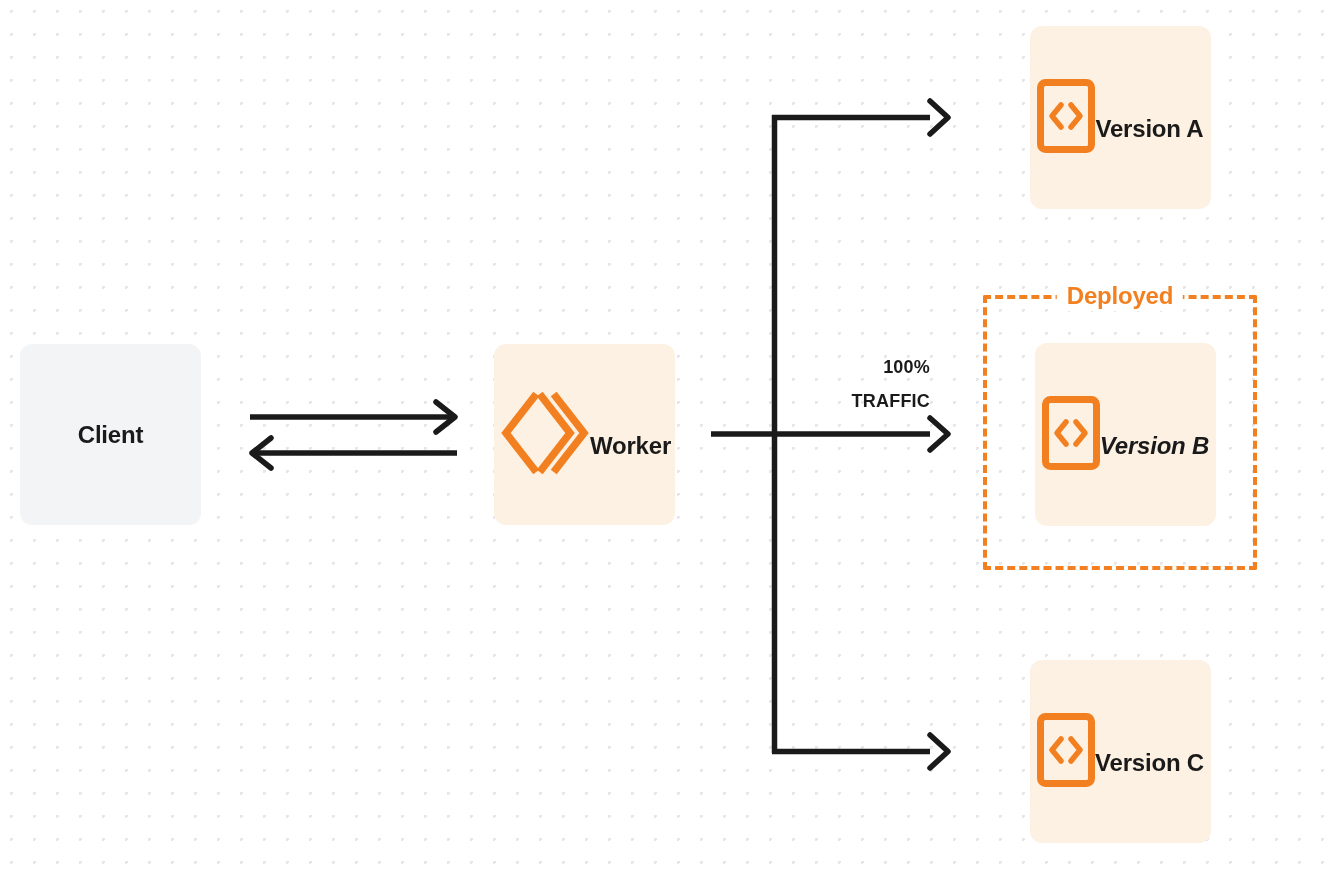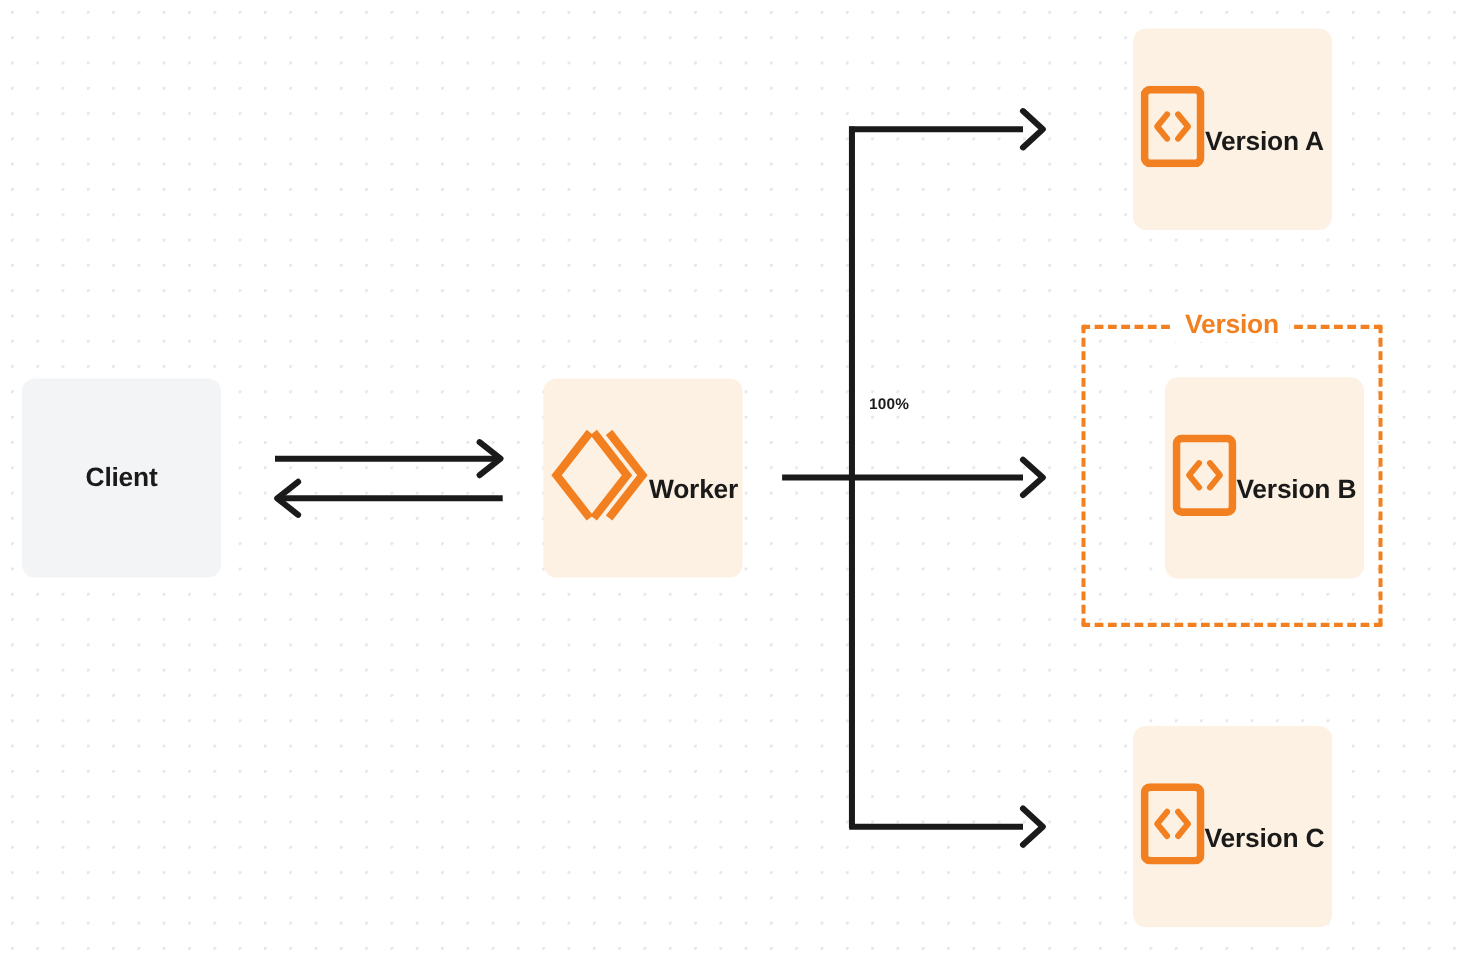--- a/index.html
+++ b/index.html
@@ -61,21 +61,21 @@
   #worker-node .node-label { margin-top: 22px; text-align: center; }
 
   .version-node {
     width: 181px;
     height: 183px;
     background-color: #FDF1E3;
   }
   .version-node .node-label { margin-top: 22px; }
 
   #version-a-node { left: 1030px; top: 26px; }
-  #version-b-node { left: 1059px; top: 343px; }
+  #version-b-node { left: 1035px; top: 343px; font-style: italic; }
   #version-c-node { left: 1030px; top: 660px; text-align: right; }
 
   
   #deployed-frame {
     position: absolute;
     left: 983px;
     top: 295px;
     width: 274px;
     height: 275px;
     border: 4px dashed #F38020;
@@ -107,22 +107,22 @@
     pointer-events: none;
     overflow: visible;
   }
 
   
   #traffic-label {
     position: absolute;
     left: 790px;
     top: 350px;
     width: 140px;
-    text-align: left;
-    font-size: 14px;
+    text-align: right;
+    font-size: 18px;
     font-weight: bold;
     color: #1A1A1A;
     line-height: 34px;
     letter-spacing: 0.2px;
   }
   #traffic-label .traffic-line { display: block; }
 </style>
 </head>
 <body>
 
@@ -157,39 +157,40 @@
 
       <g>
         <line x1="772" y1="751.5" x2="930" y2="751.5"></line>
         <polyline points="930,735 948,751.5 930,768" stroke-linecap="round" stroke-linejoin="round"></polyline>
       </g>
     </g>
   </svg>
 
   <div id="traffic-label">
     <span class="traffic-line">100%</span>
+    <span class="traffic-line">TRAFFIC</span>
   </div>
 
   <div class="node" id="client-node">
     <span class="node-label">Client</span>
   </div>
 
   <div class="node" id="worker-node">
     <span>
       <svg width="92" height="86" viewBox="0 0 92 86" xmlns="http://www.w3.org/2000/svg" fill="none" stroke="#F38020" stroke-width="7.5" stroke-linecap="square" stroke-linejoin="miter">
         <polyline points="36,7 8,43 36,79"></polyline>
         <polyline points="44,7 72,43 44,79"></polyline>
         <polyline points="58,7 86,43 58,79"></polyline>
       </svg>
     </span>
     <span class="node-label">Worker</span>
   </div>
 
   <div id="deployed-frame">
-    <span id="deployed-label">Version</span>
+    <span id="deployed-label">Deployed</span>
   </div>
 
   <div class="node version-node" id="version-a-node">
     <span>
       <svg width="58" height="74" viewBox="0 0 58 74" xmlns="http://www.w3.org/2000/svg">
         <rect x="3.5" y="3.5" width="51" height="67" rx="5" ry="5" fill="none" stroke="#F38020" stroke-width="7"></rect>
         <polyline points="24,26 15,37 24,48" fill="none" stroke="#F38020" stroke-width="5.5" stroke-linecap="round" stroke-linejoin="round"></polyline>
         <polyline points="34,26 43,37 34,48" fill="none" stroke="#F38020" stroke-width="5.5" stroke-linecap="round" stroke-linejoin="round"></polyline>
       </svg>
     </span>

